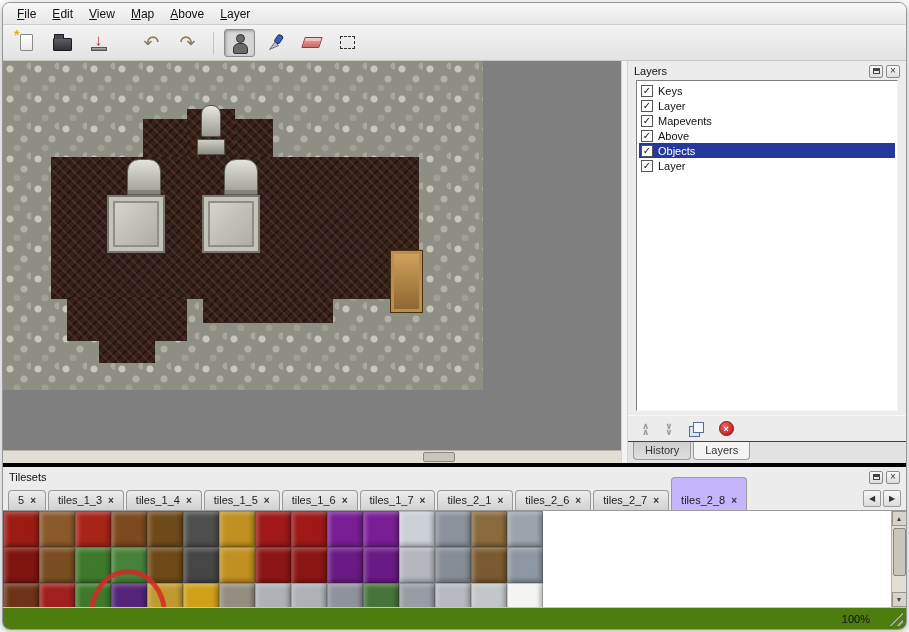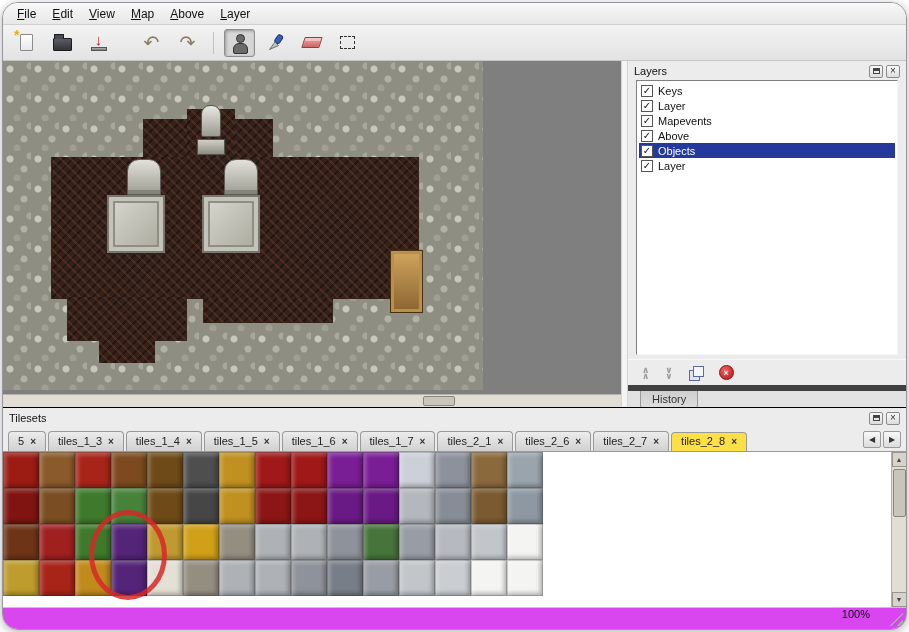--- a/index.html
+++ b/index.html
@@ -1,19 +1,19 @@
 <!DOCTYPE html>
 <html style="--floor: #35211b; --wall: #8e8e82; --accent: #2233a8; --selection: #25389b; --annotation: #d62828;"><head>
 <meta charset="utf-8">
 <style>
   *{margin:0;padding:0;box-sizing:border-box;}
   html,body{width:909px;height:632px;background:#fff;overflow:hidden;
     font-family:"Liberation Sans","DejaVu Sans",sans-serif;color:#111;}
   .window{position:absolute;left:2px;top:2px;width:905px;height:628px;background:#ececec;
-    border:1px solid #97979d;border-radius:16px;box-shadow:0 2px 10px rgba(0,0,0,.3);
+    border:1px solid #97979d;border-radius:8px;box-shadow:0 2px 10px rgba(0,0,0,.3);
     overflow:hidden;display:flex;flex-direction:column;}
 
   
   .menubar{height:22px;display:flex;align-items:center;padding:0 6px;
     background:linear-gradient(#f8f8f8,#e7e7e7);border-bottom:1px solid #cfcfcf;}
   .menu-item{font-size:12px;padding:2px 8px;cursor:default;}
   .menu-item::first-letter{text-decoration:underline;}
 
   
   .toolbar{height:36px;display:flex;align-items:center;padding:0 8px;
@@ -99,53 +99,53 @@
     line-height:10px;text-align:center;color:#111;flex:0 0 auto;}
   .layers-toolbar{display:flex;align-items:center;gap:16px;padding:5px 14px 5px;
     border-top:1px solid #f8f8f8;}
   .chev{display:flex;flex-direction:column;line-height:6px;font-size:9px;color:#9b9b9b;font-weight:bold;text-align:center;}
   .icon-copy{width:14px;height:14px;position:relative;}
   .icon-copy::before{content:"";position:absolute;left:0;top:4px;width:9px;height:9px;background:#dde3ef;border:1px solid #5a6a9a;}
   .icon-copy::after{content:"";position:absolute;left:4px;top:0;width:9px;height:9px;background:#f3f6fb;border:1px solid #5a6a9a;}
   .icon-delete{width:15px;height:15px;border-radius:50%;border:1px solid #7e1010;color:#fff;
     background:radial-gradient(circle at 35% 30%,#f06060,#b81414);font-size:9px;font-weight:bold;
     display:flex;align-items:center;justify-content:center;}
-  .panel-tabs{display:flex;align-items:flex-start;height:22px;padding-left:12px;background:#e2e2e2;
-    border-top:6px solid #404040;flex-direction:column;}
+  .panel-tabs{display:flex;align-items:flex-start;height:22px;padding-left:5px;background:#e2e2e2;
+    border-top:1px solid #404040;}
   .ptab{font-size:11px;padding:2px 11px 3px;border:1px solid #9a9a9a;border-top:none;
     background:linear-gradient(#cfcfcf,#dedede);margin-right:2px;border-radius:0 0 4px 4px;color:#333;}
   .ptab.active{background:#f4f4f4;}
 
   
-  .tilesets{height:200px;border-top:1px solid #000000;background:#ececec;display:flex;flex-direction:column;}
+  .tilesets{height:144px;border-top:4px solid #000000;background:#ececec;display:flex;flex-direction:column;}
   .ts-tabs-row{display:flex;align-items:flex-end;padding:1px 5px 0;gap:2px;height:25px;}
   .ts-tab{display:flex;align-items:center;gap:6px;font-size:11px;padding:3px 9px 4px;
     border:1px solid #9a9a9a;border-bottom:none;border-radius:4px 4px 0 0;
     background:linear-gradient(#ececec,#d1d1d1);color:#222;white-space:nowrap;}
-  .ts-tab.active{background:#fde047;padding-top:2px;}
+  .ts-tab.active{background:#c4b5fd;padding-top:16px;}
   .tab-close{font-size:10px;color:#333;font-weight:bold;line-height:9px;}
   .ts-arrows{margin-left:auto;display:flex;gap:2px;padding-bottom:3px;}
   .arrow-btn{width:18px;height:17px;border:1px solid #9a9a9a;background:linear-gradient(#f8f8f8,#dcdcdc);
     font-size:8px;display:flex;align-items:center;justify-content:center;color:#333;border-radius:2px;}
   .ts-content{flex:1;background:#fff;border-top:1px solid #9a9a9a;position:relative;overflow:hidden;}
   .palette{display:grid;grid-template-columns:repeat(15,36px);grid-auto-rows:36px;}
   .tile{box-shadow:inset 0 0 0 1px rgba(0,0,0,.18), inset 3px 3px 4px rgba(255,255,255,.28),
     inset -3px -3px 4px rgba(0,0,0,.28);}
   .annotation{position:absolute;left:86px;top:58px;width:78px;height:90px;border-radius:50%;
     border:5px solid var(--annotation,#d62828);opacity:.85;pointer-events:none;}
   .vscroll{position:absolute;right:0;top:0;bottom:0;width:15px;background:#e2ded6;
     border-left:1px solid #b4b0a8;display:flex;flex-direction:column;align-items:center;}
   .vscroll .sbtn{width:15px;height:15px;font-size:7px;display:flex;align-items:center;
     justify-content:center;color:#444;background:#d7d3cb;border:1px solid #9a968e;}
   .vscroll .thumb{width:13px;height:48px;background:#c9c5bd;border:1px solid #8a867e;margin-top:2px;border-radius:2px;}
   .vscroll .spacer{flex:1;}
 
   
-  .statusbar{height:22px;display:flex;align-items:flex-start;justify-content:flex-end;
-    background:#d946ef;border-top:1px solid #c6c6c6;padding-right:36px;font-size:11px;position:relative;}
+  .statusbar{height:22px;display:flex;align-items:center;justify-content:flex-end;
+    background:#4d7c0f;border-top:1px solid #c6c6c6;padding-right:36px;font-size:11px;position:relative;}
   .resize-grip{position:absolute;right:3px;bottom:3px;width:14px;height:14px;
     background:repeating-linear-gradient(135deg,#a8a8a8 0 2px,rgba(0,0,0,0) 2px 5px);
     clip-path:polygon(100% 0,100% 100%,0 100%);}
 </style>
 </head>
 <body>
 
 <div class="window">
 
   <div class="menubar">

